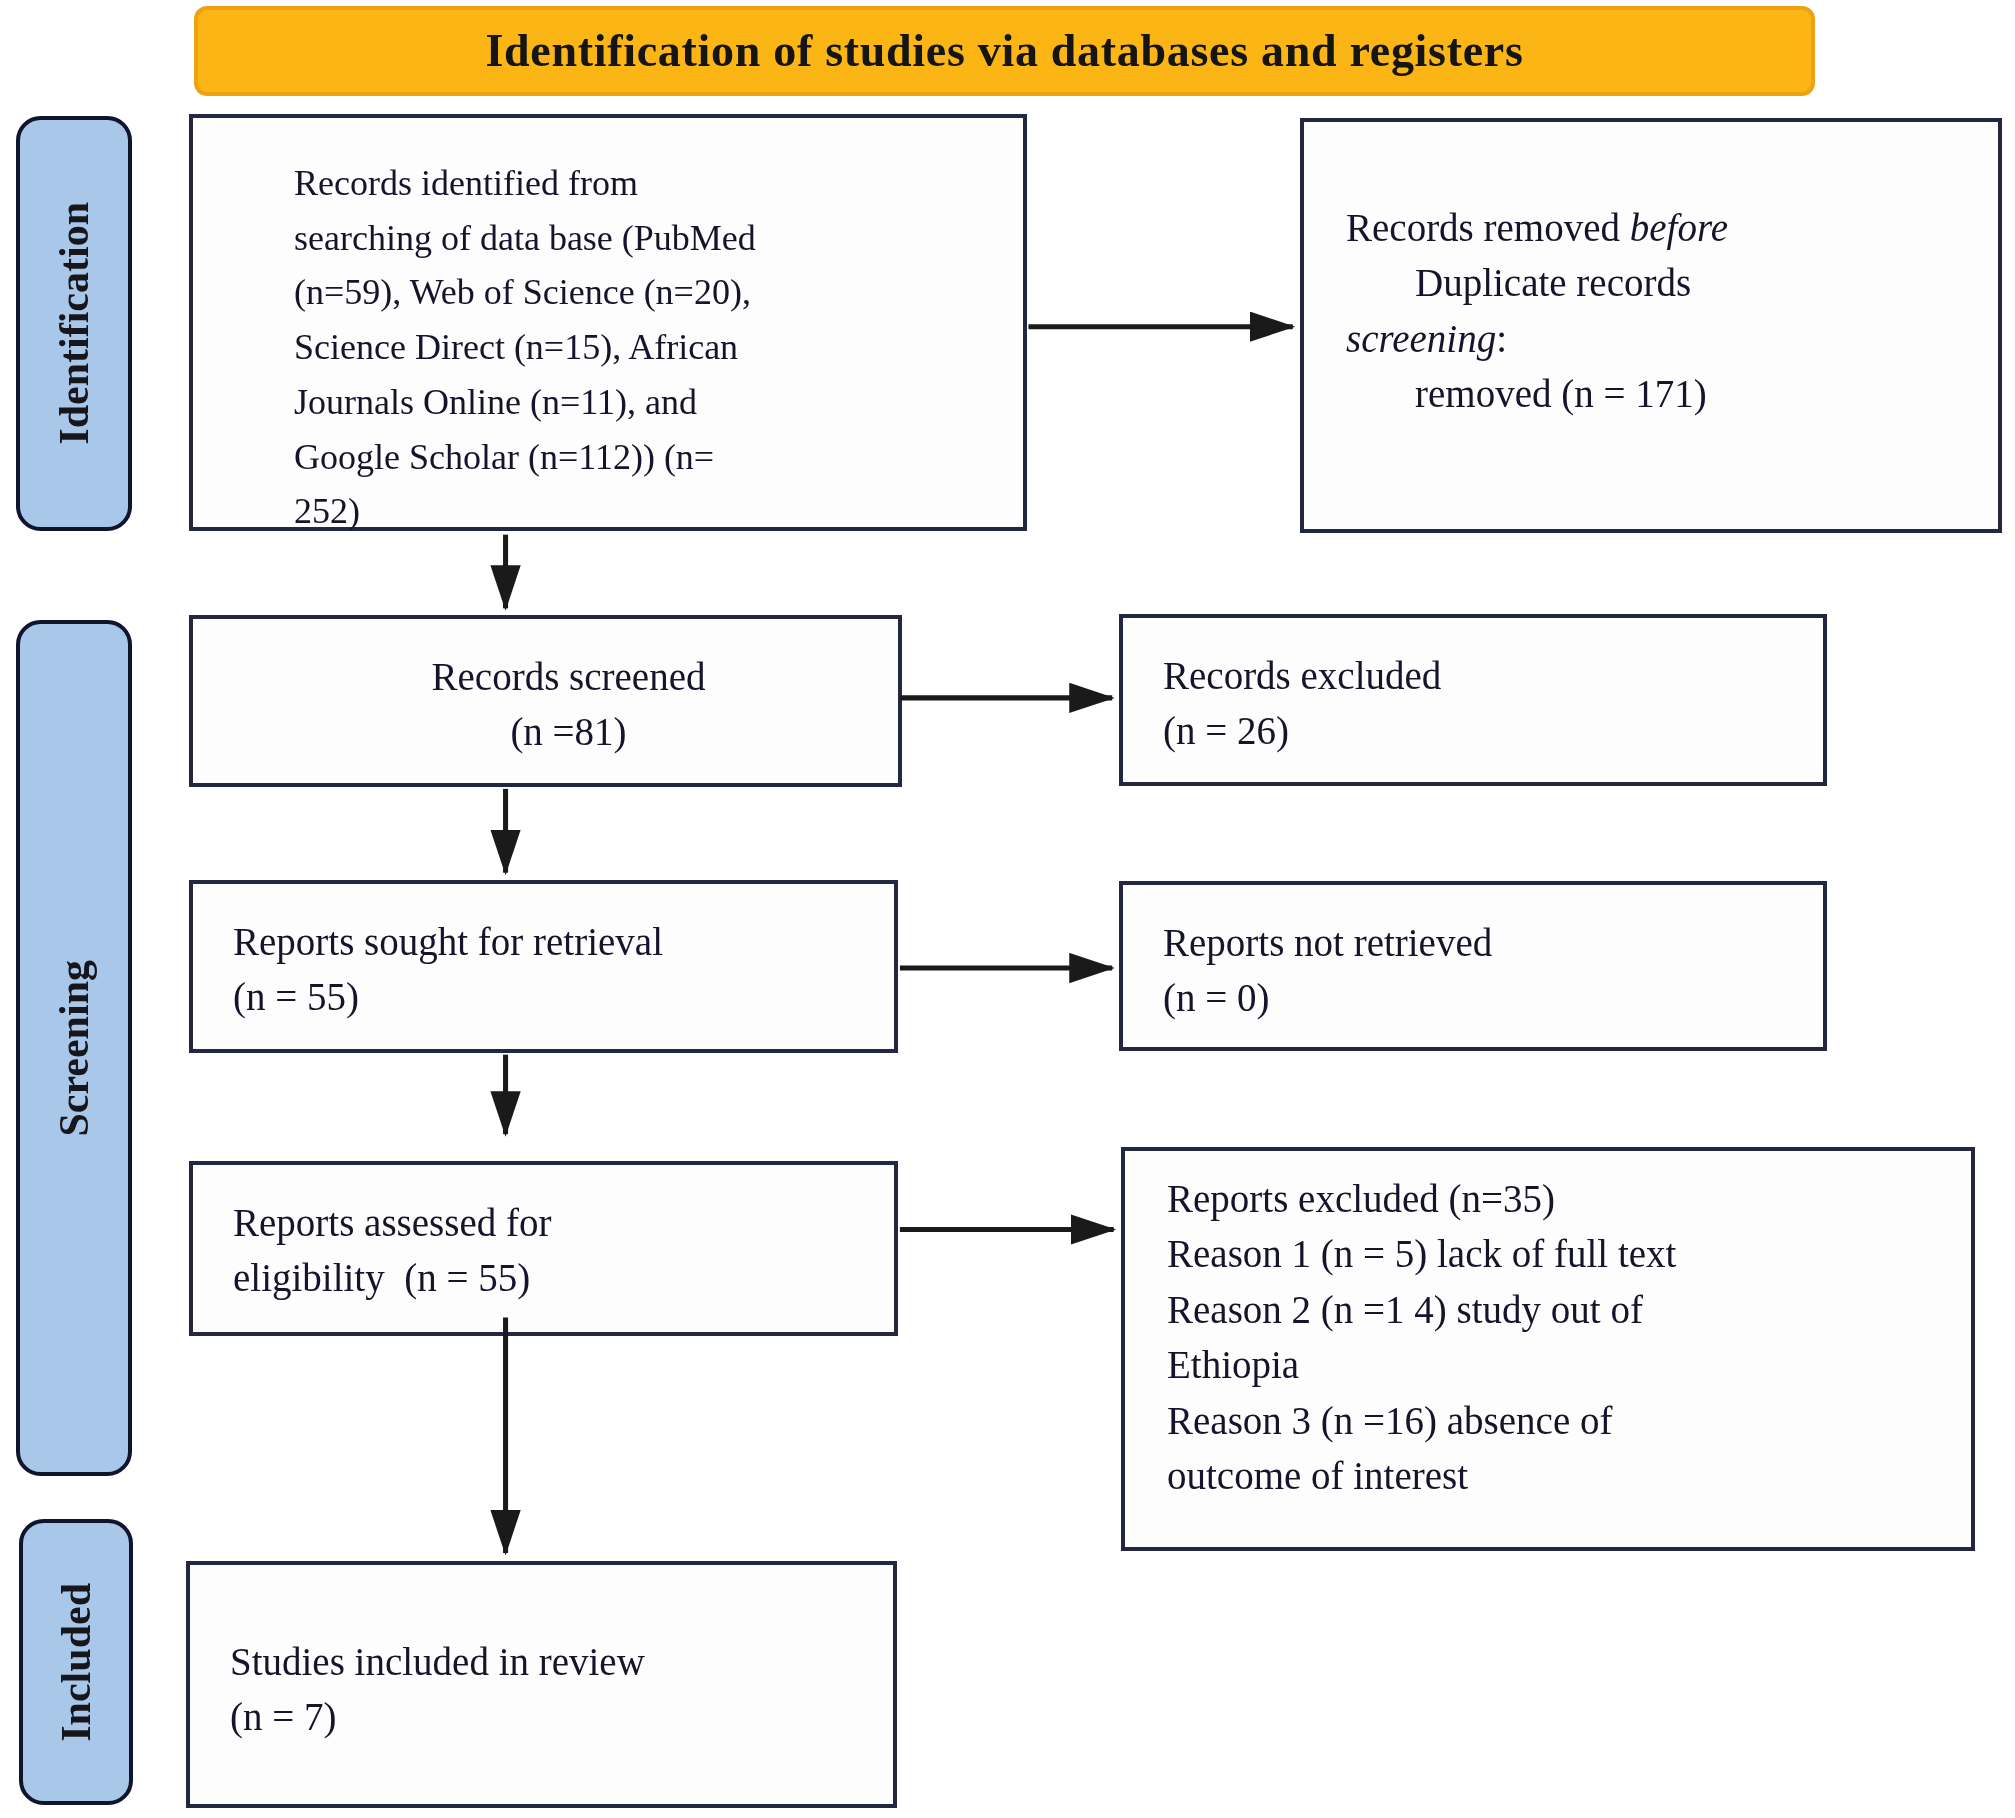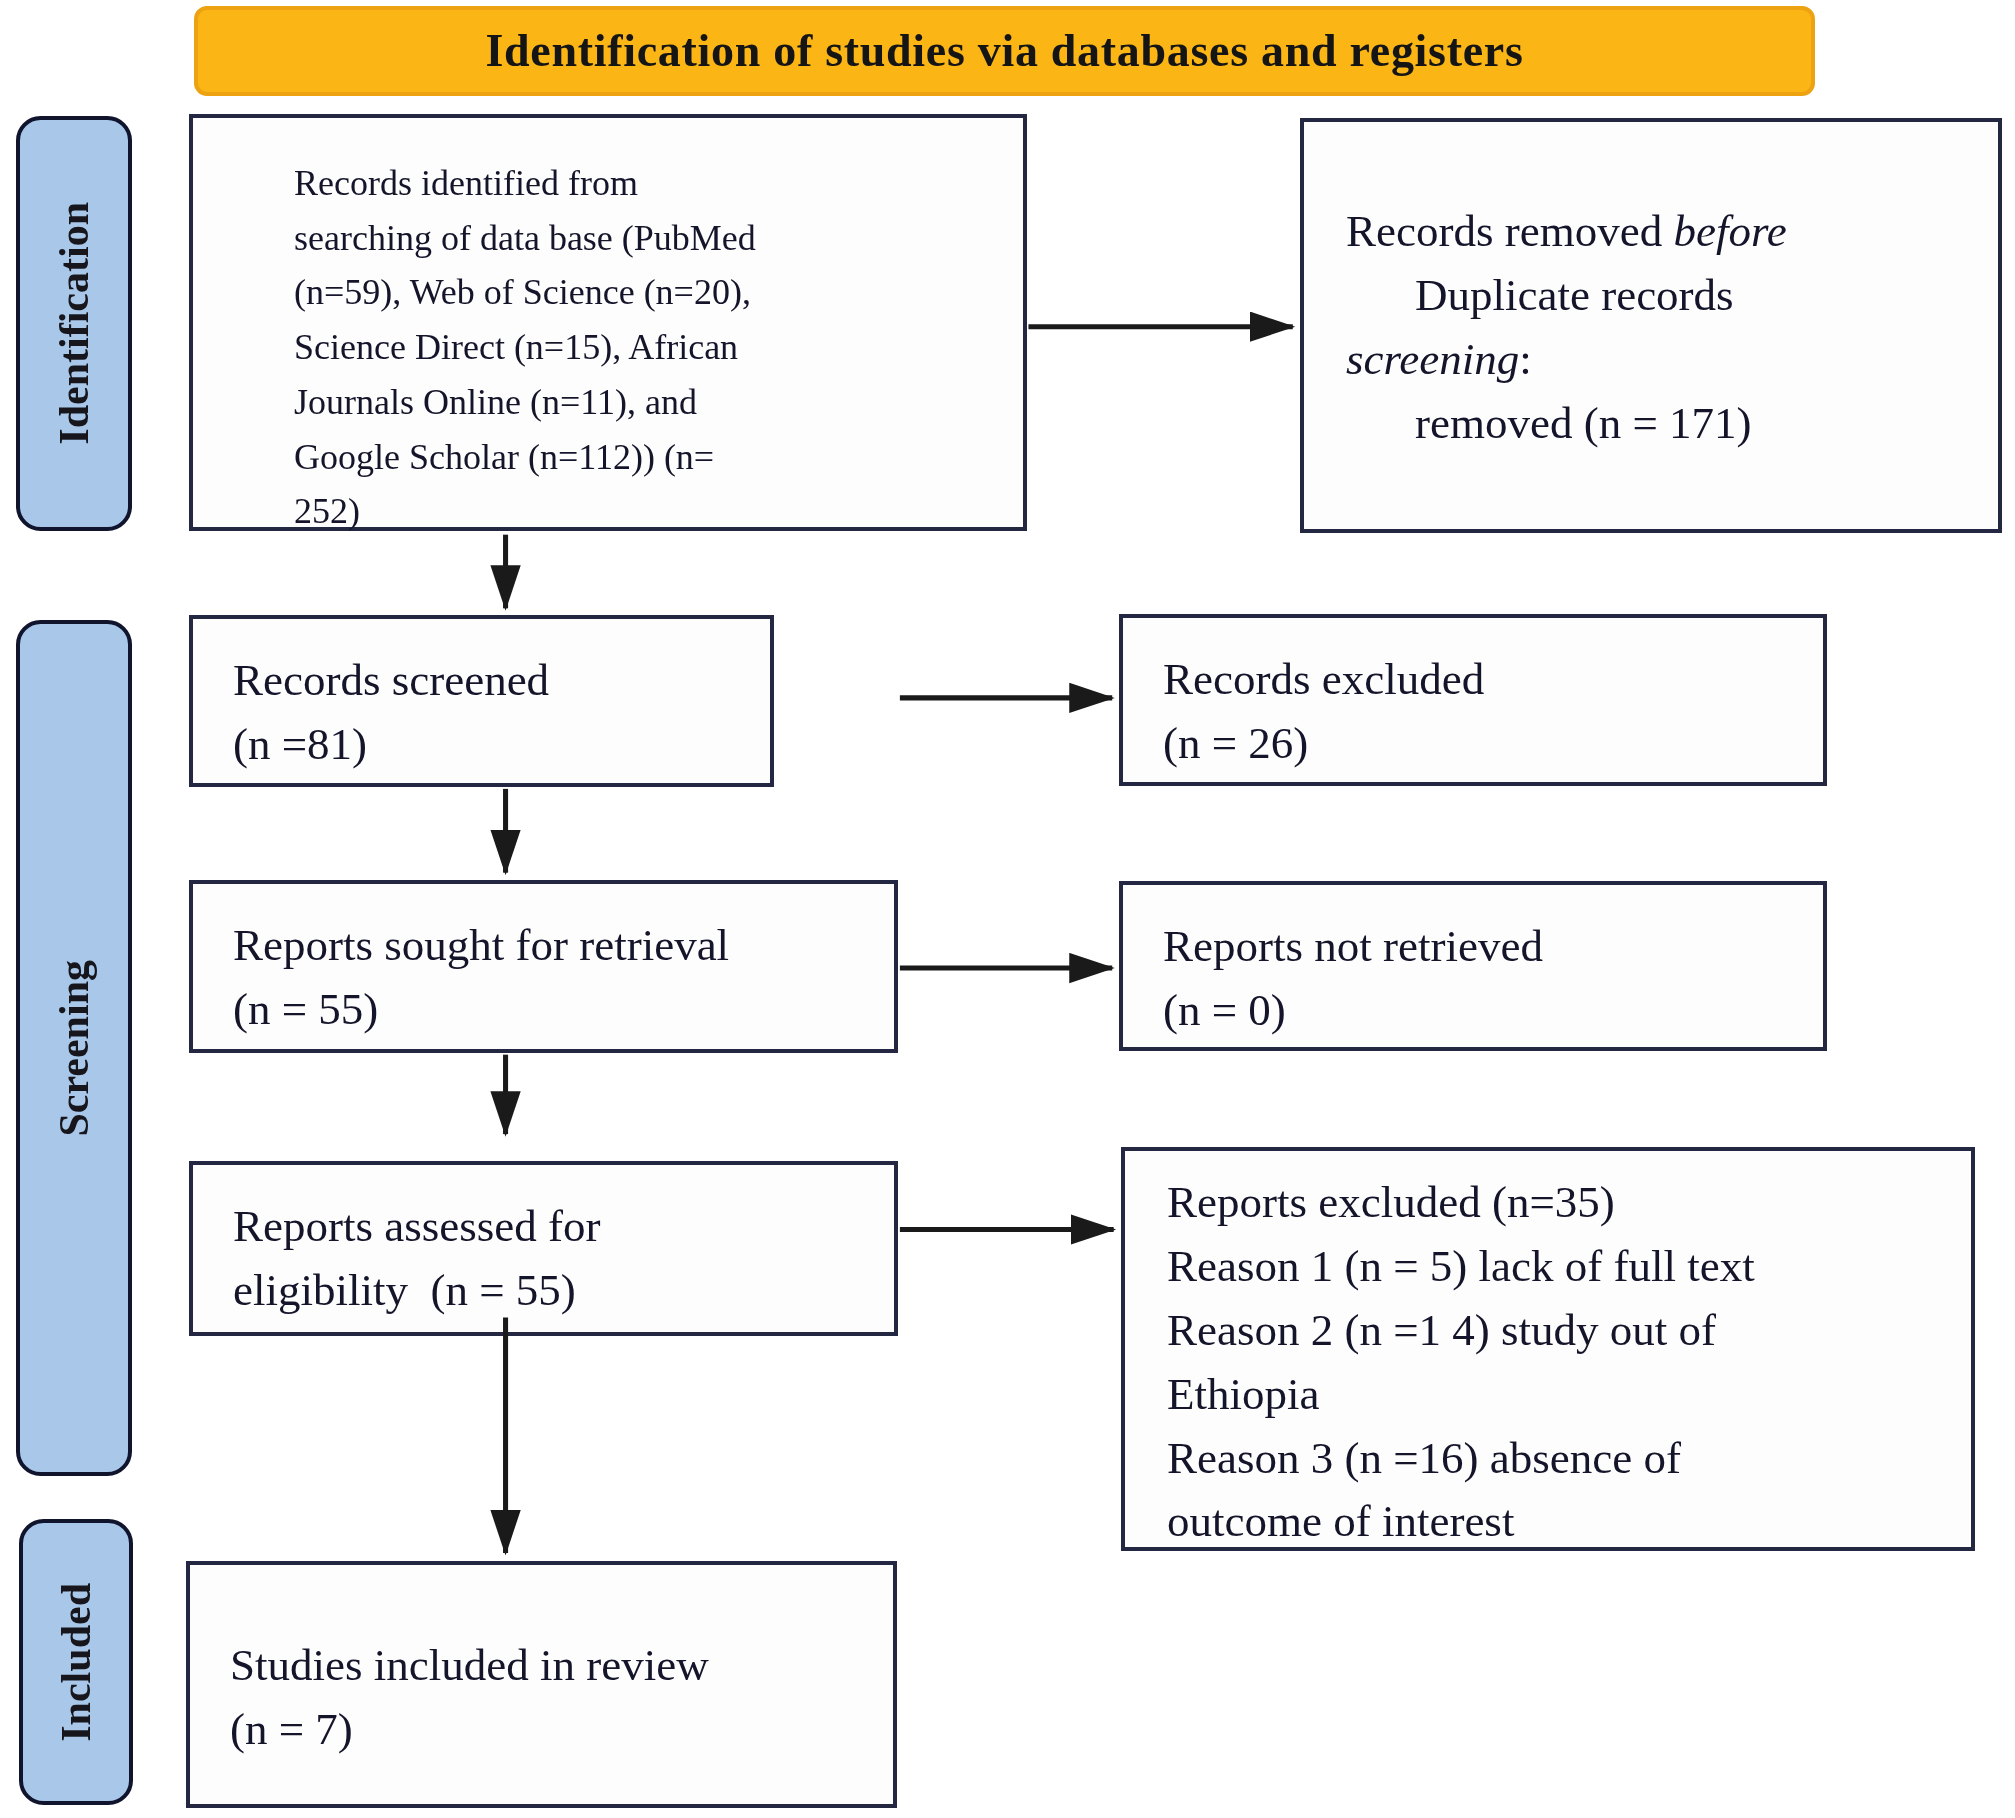--- a/index.html
+++ b/index.html
@@ -49,39 +49,40 @@
   #stage-identification { left: 16px;  top: 116px;  width: 116px; height: 415px; }
   #stage-screening      { left: 16px;  top: 620px;  width: 116px; height: 856px; }
   #stage-included       { left: 19px;  top: 1519px; width: 114px; height: 286px; }
 
   
   .fbox {
     position: absolute;
     box-sizing: border-box;
     background: #fdfdfd;
     border: 4.3px solid #232742;
-    font-size: 45px;
+    font-size: 39px;
     line-height: 1.42;
     color: #14142a;
   }
   .fbox .line { white-space: pre; }
   .indent { padding-left: 69px; }
 
   #box-identified {
     left: 189px; top: 114px; width: 838px; height: 417px;
     padding: 38px 21.7px 0 101px;
     font-size: 36px; line-height: 1.52;
   }
   #box-removed {
     left: 1300px; top: 118px; width: 702px; height: 415px;
     padding: 78px 21.7px 0 42px;
   }
   #box-screened {
-    left: 189px; top: 615px; width: 585px; height: 172px;
-    padding: 30px 18px 0 40px;
+    left: 189px; top: 615px; width: 713px; height: 172px;
+    padding: 30px 18px 0 64px;
+    text-align: center;
   }
   #box-records-excluded {
     left: 1119px; top: 614px; width: 708px; height: 172px;
     padding: 30px 18px 0 40px;
   }
   #box-sought {
     left: 189px; top: 880px; width: 709px; height: 173px;
     padding: 30px 18px 0 40px;
   }
   #box-not-retrieved {

